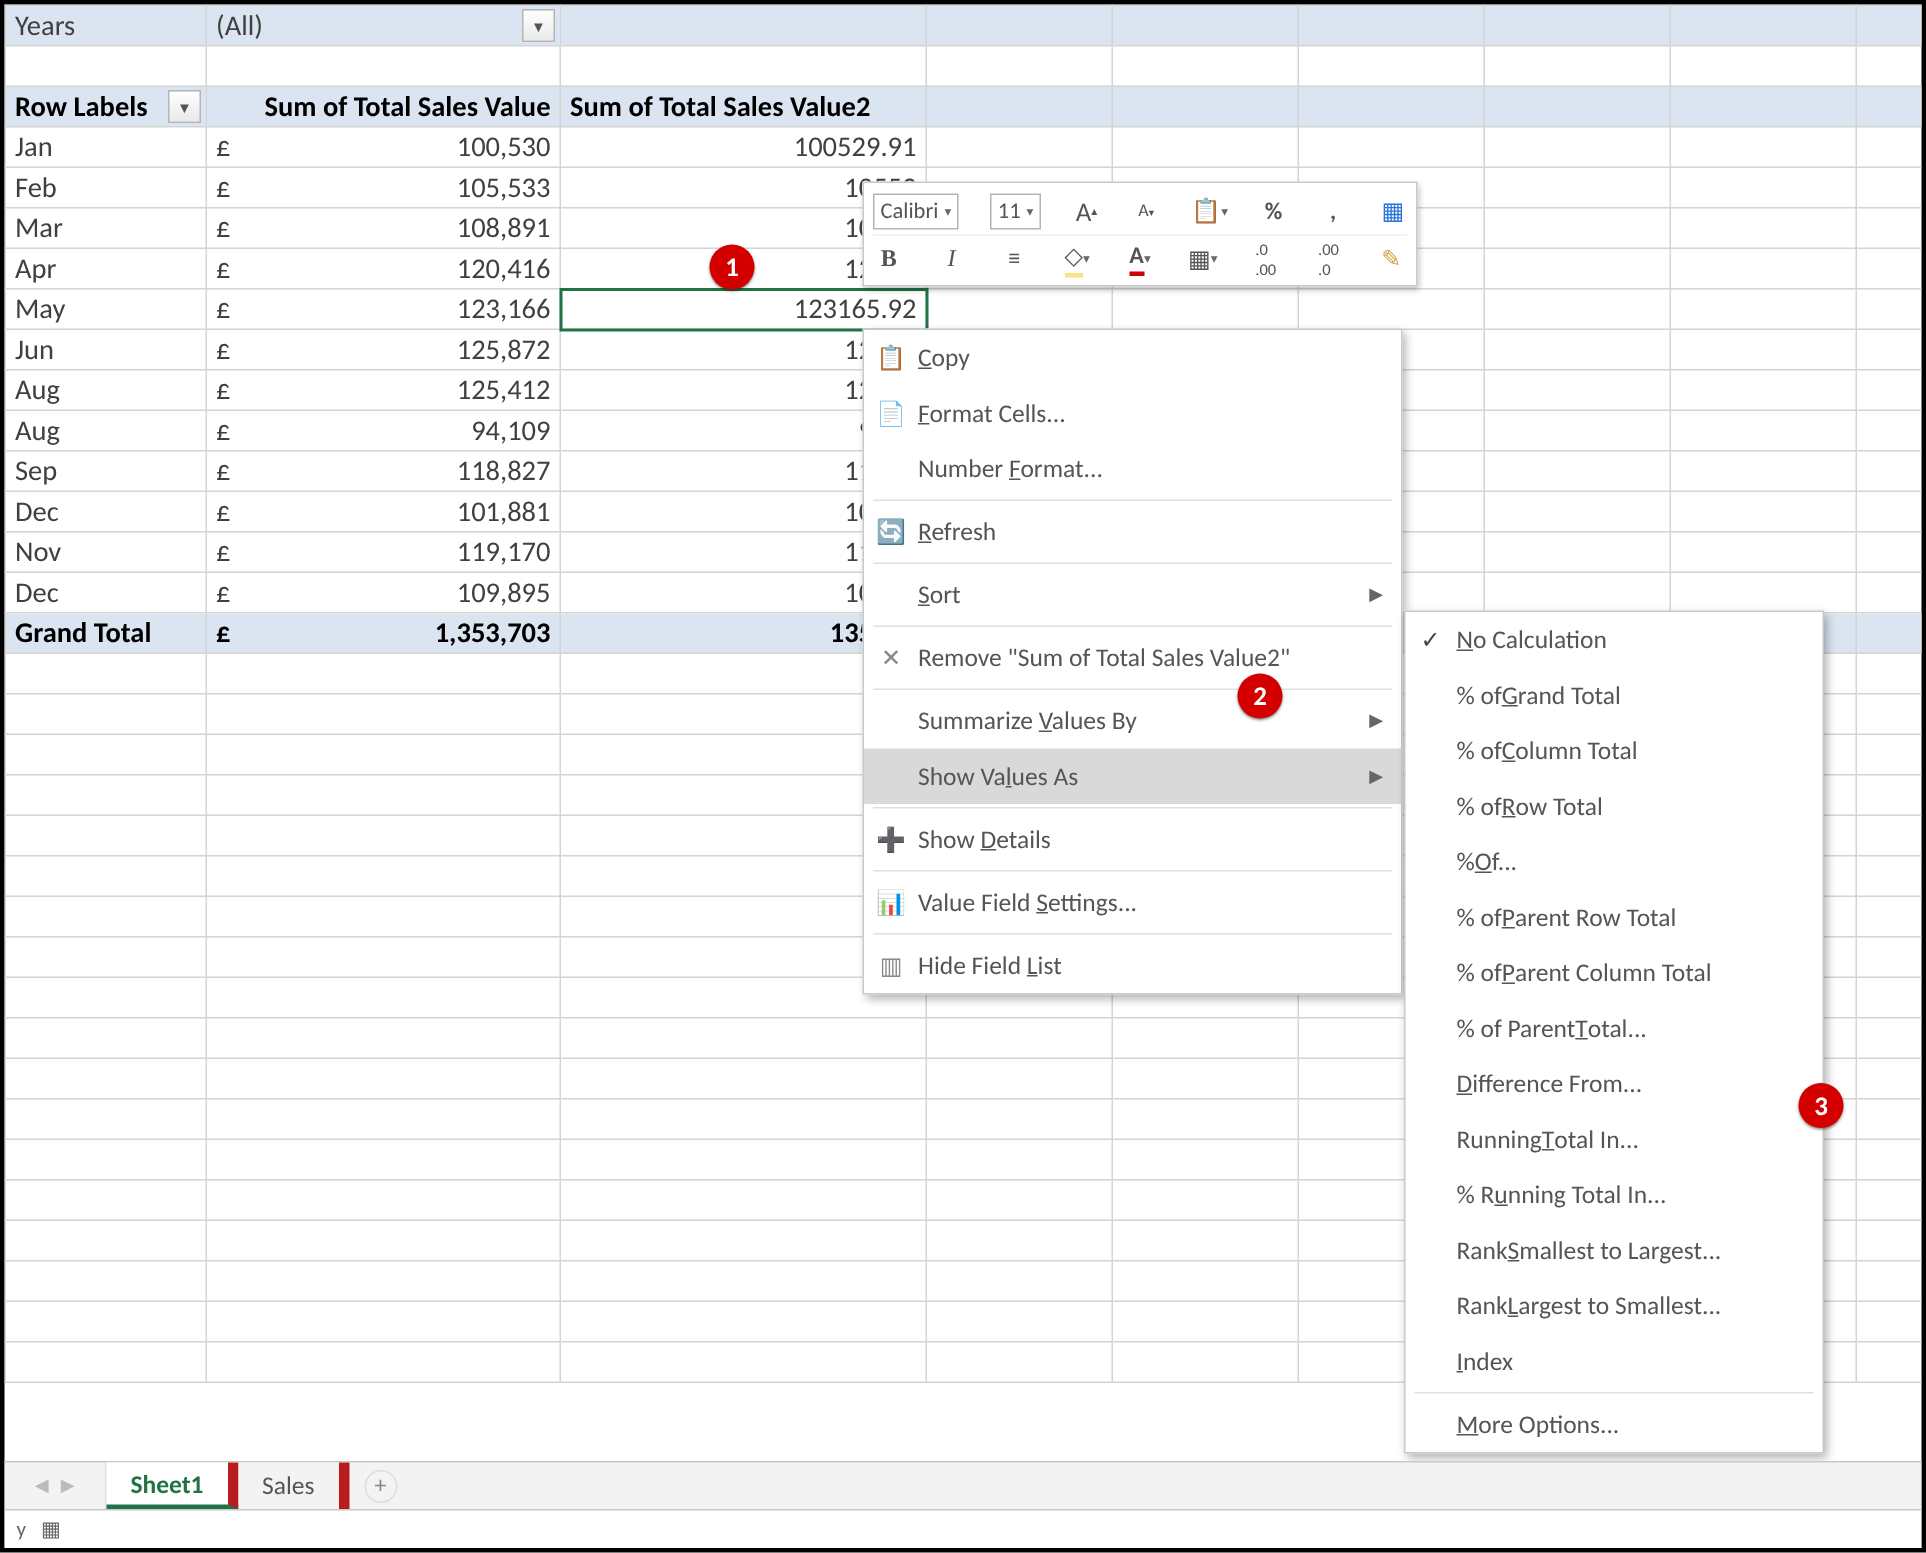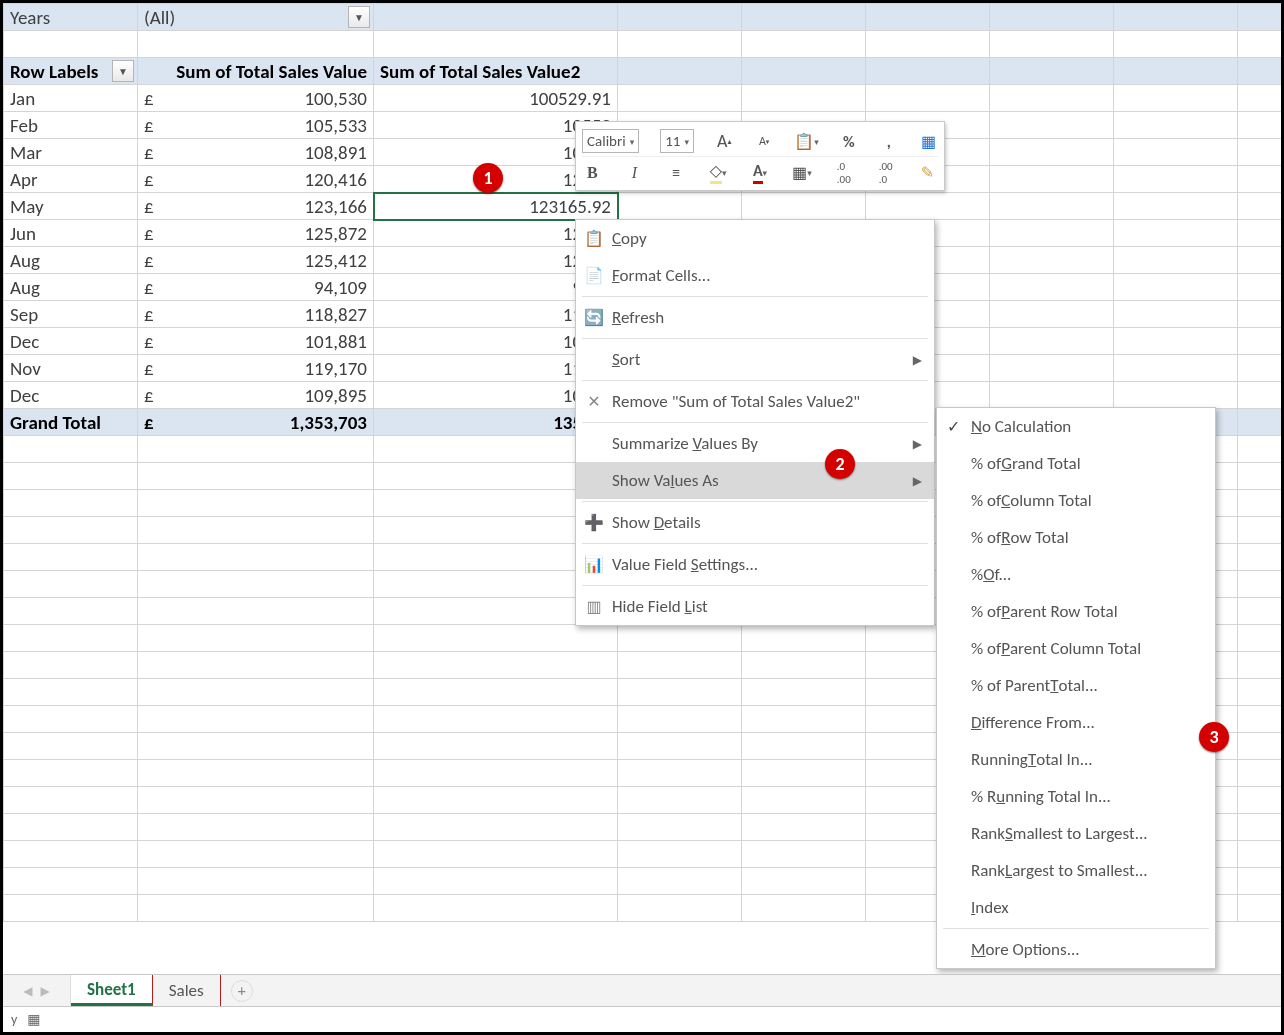--- a/index.html
+++ b/index.html
@@ -50,21 +50,21 @@
 .sub-item { display: flex; align-items: center; height: 37px; font-size: 17px; color: #555; padding: 0 12px 0 34px; position: relative; }
 .sub-item.hover { background: #d9d9d9; }
 .sub-check::before { content: "✓"; position: absolute; left: 10px; font-size: 16px; color: #444; }
 
 
 .callout { position: absolute; width: 30px; height: 30px; background: #d40000; border-radius: 50%; color: #fff; font-weight: bold; display: flex; align-items: center; justify-content: center; font-size: 18px; box-shadow: 0 1px 2px rgba(0,0,0,0.5); }
 
 
 .tabs-bar { position: absolute; left: 0; bottom: 26px; width: 100%; height: 32px; background: #f3f3f3; border-top: 1px solid #c8c8c8; display: flex; align-items: center; }
 .nav-arrows { width: 68px; display: flex; align-items: center; justify-content: center; gap: 6px; color: #bbb; border-right: 1px solid #ddd; height: 100%; font-size: 12px; }
-.sheet-tab { padding: 0 16px; height: 100%; display: flex; align-items: center; border-right: 1px solid #b91c1c; font-size: 17px; color: #555; background: #f3f3f3; }
+.sheet-tab { padding: 0 16px; height: 100%; display: flex; align-items: center; border-right: 7px solid #b91c1c; font-size: 17px; color: #555; background: #f3f3f3; }
 .sheet-tab.active { background: #fff; color: #217346; border-bottom: 3px solid #217346; font-weight: bold; }
 .sheet-add { width: 36px; display: flex; align-items: center; justify-content: center; color: #888; border: 1px solid #ddd; border-radius: 50%; width: 22px; height: 22px; margin-left: 10px; font-size: 16px; }
 
 .status-bar { position: absolute; left: 0; bottom: 0; height: 26px; width: 100%; background: #fff; border-top: 1px solid #c8c8c8; display: flex; align-items: center; padding: 0 8px; font-size: 14px; color: #666; gap: 10px; }
 
 
 .grid-wrap { position: absolute; left: 0; top: 0; width: 1088px; }
 </style>
 </head>
 <body>
@@ -576,20 +576,24 @@
 
 <div class="ctx-menu" id="ctx-menu">
     <div class="ctx-item">
       <span class="ctx-icon">📋</span>
       <span><span class="ul">C</span>opy</span>
     </div>
     <div class="ctx-item">
       <span class="ctx-icon">📄</span>
       <span><span class="ul">F</span>ormat Cells...</span>
     </div>
+    <div class="ctx-item">
+      <span class="ctx-icon"></span>
+      <span>Number <span class="ul">F</span>ormat...</span>
+    </div>
     <div class="ctx-sep"></div>
     <div class="ctx-item">
       <span class="ctx-icon">🔄</span>
       <span><span class="ul">R</span>efresh</span>
     </div>
     <div class="ctx-sep"></div>
     <div class="ctx-item">
       <span class="ctx-icon"></span>
       <span><span class="ul">S</span>ort</span>
       <span class="ctx-arrow">▶</span>

